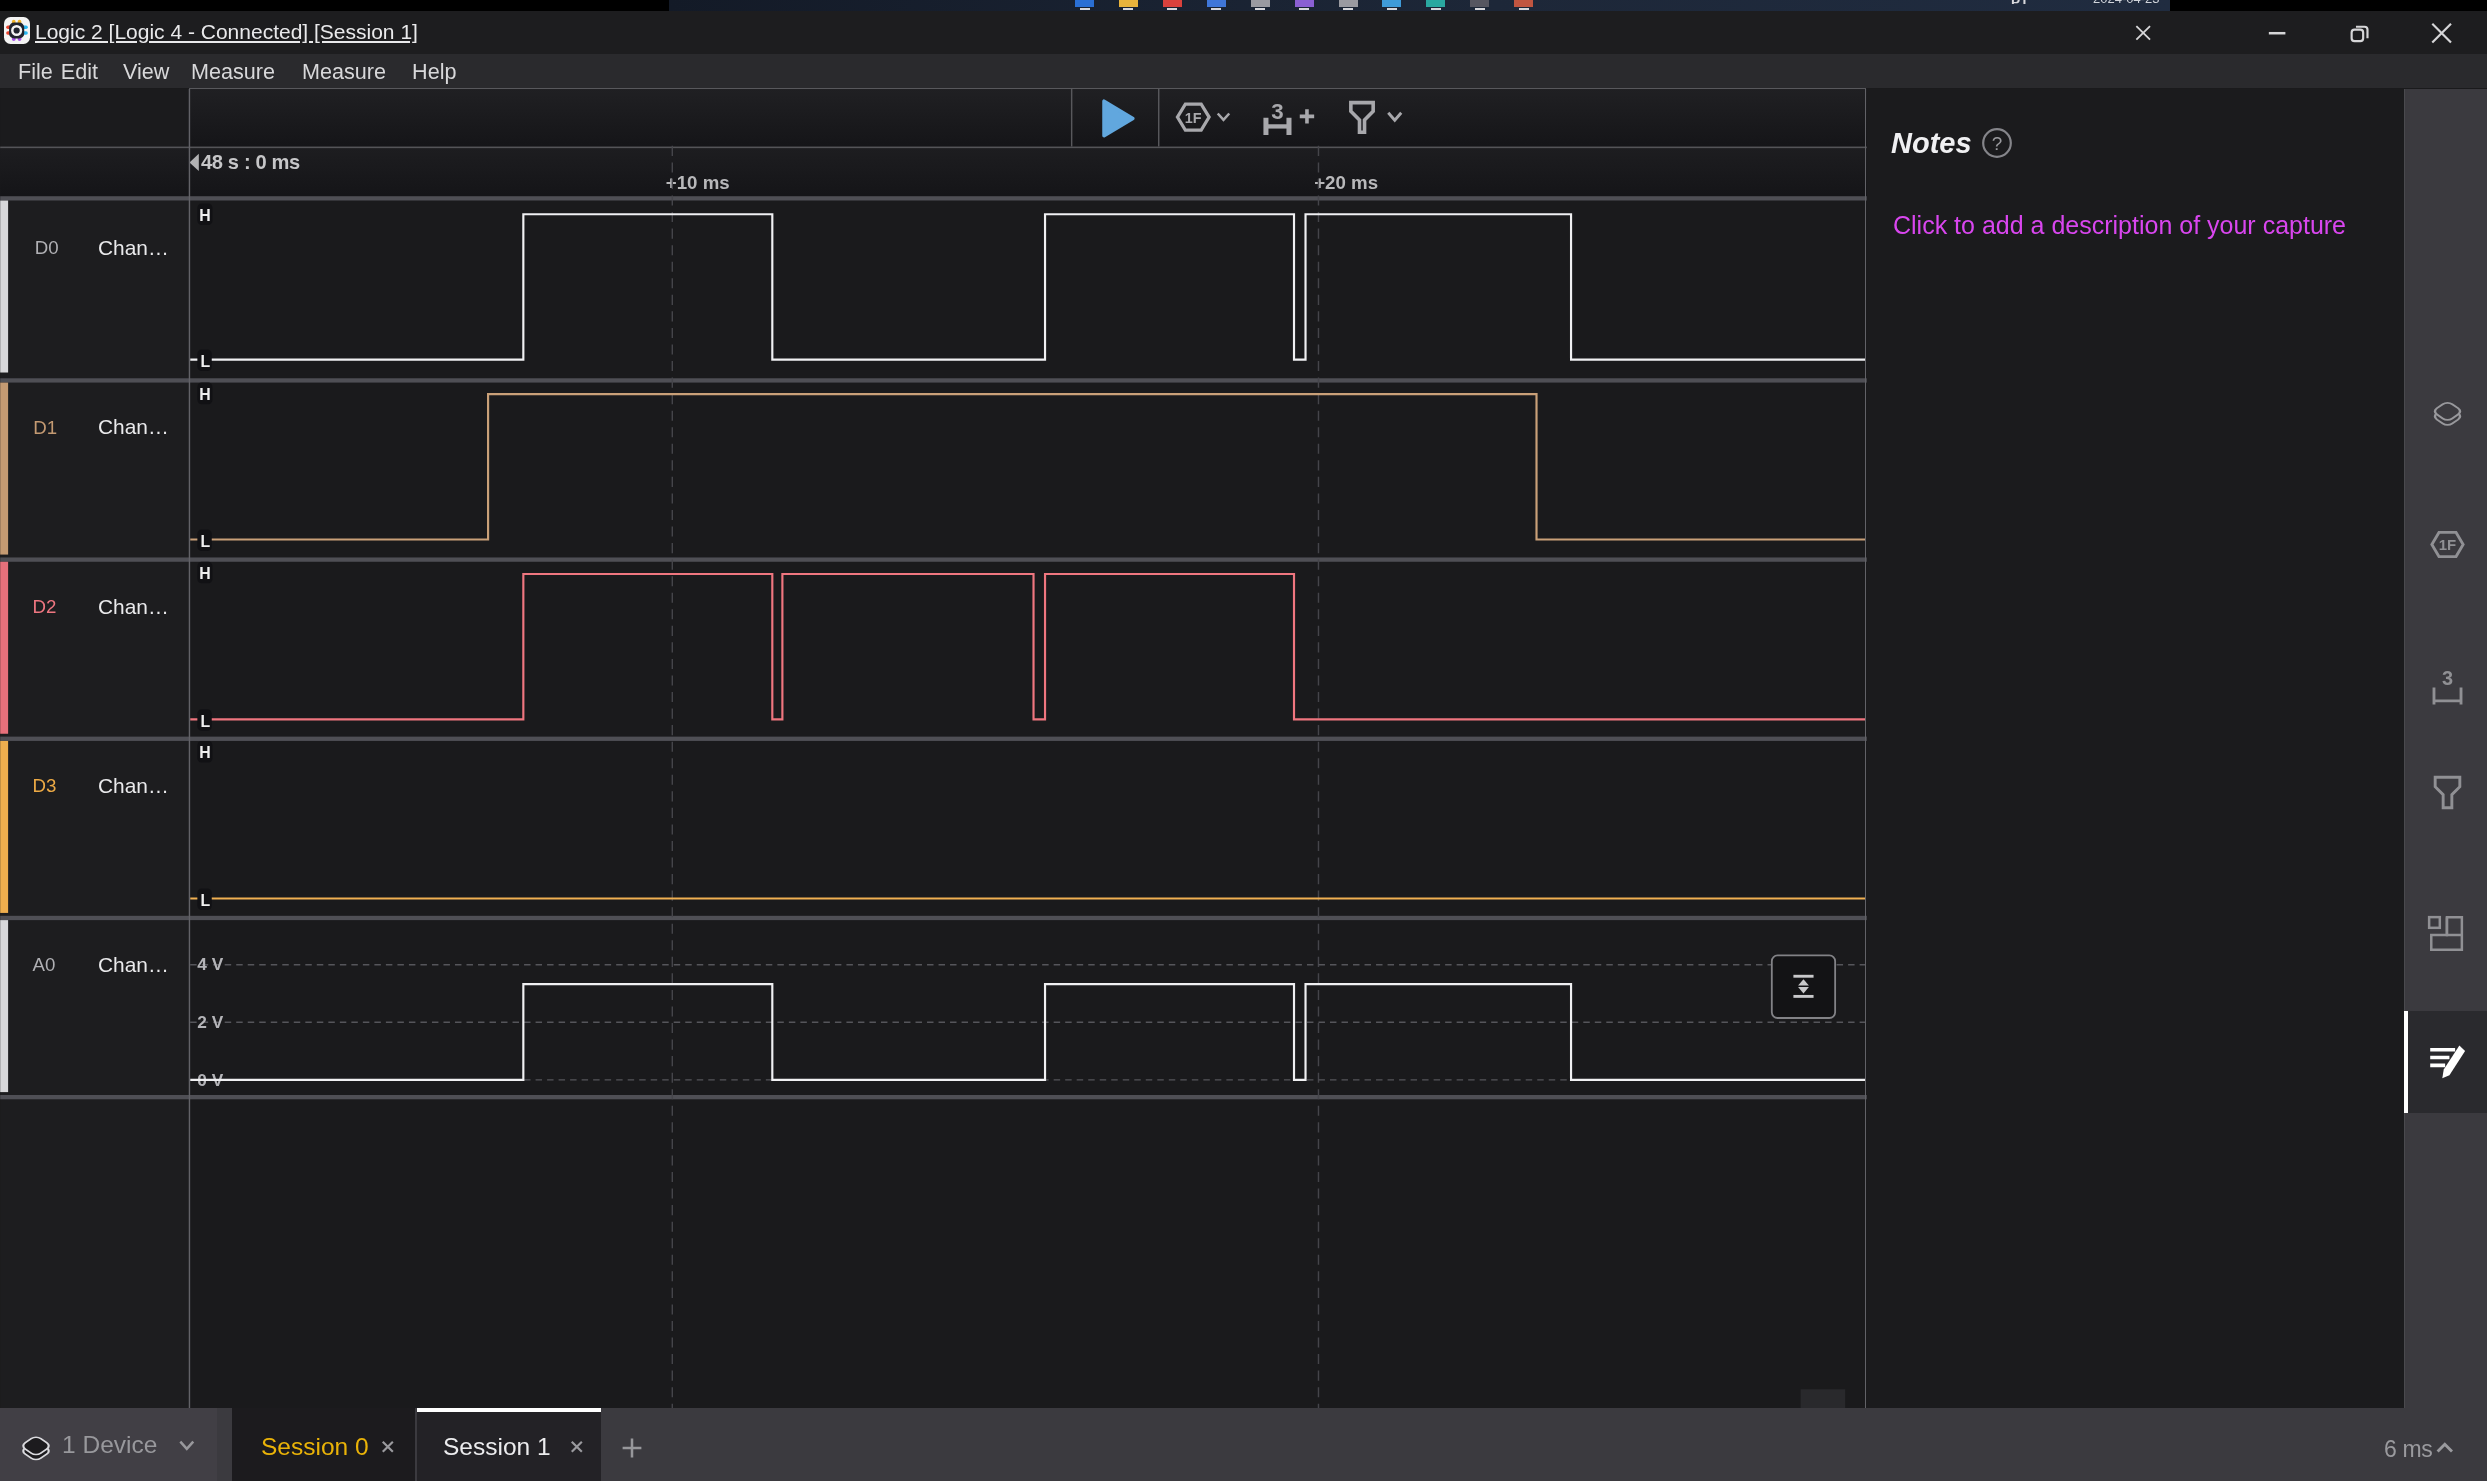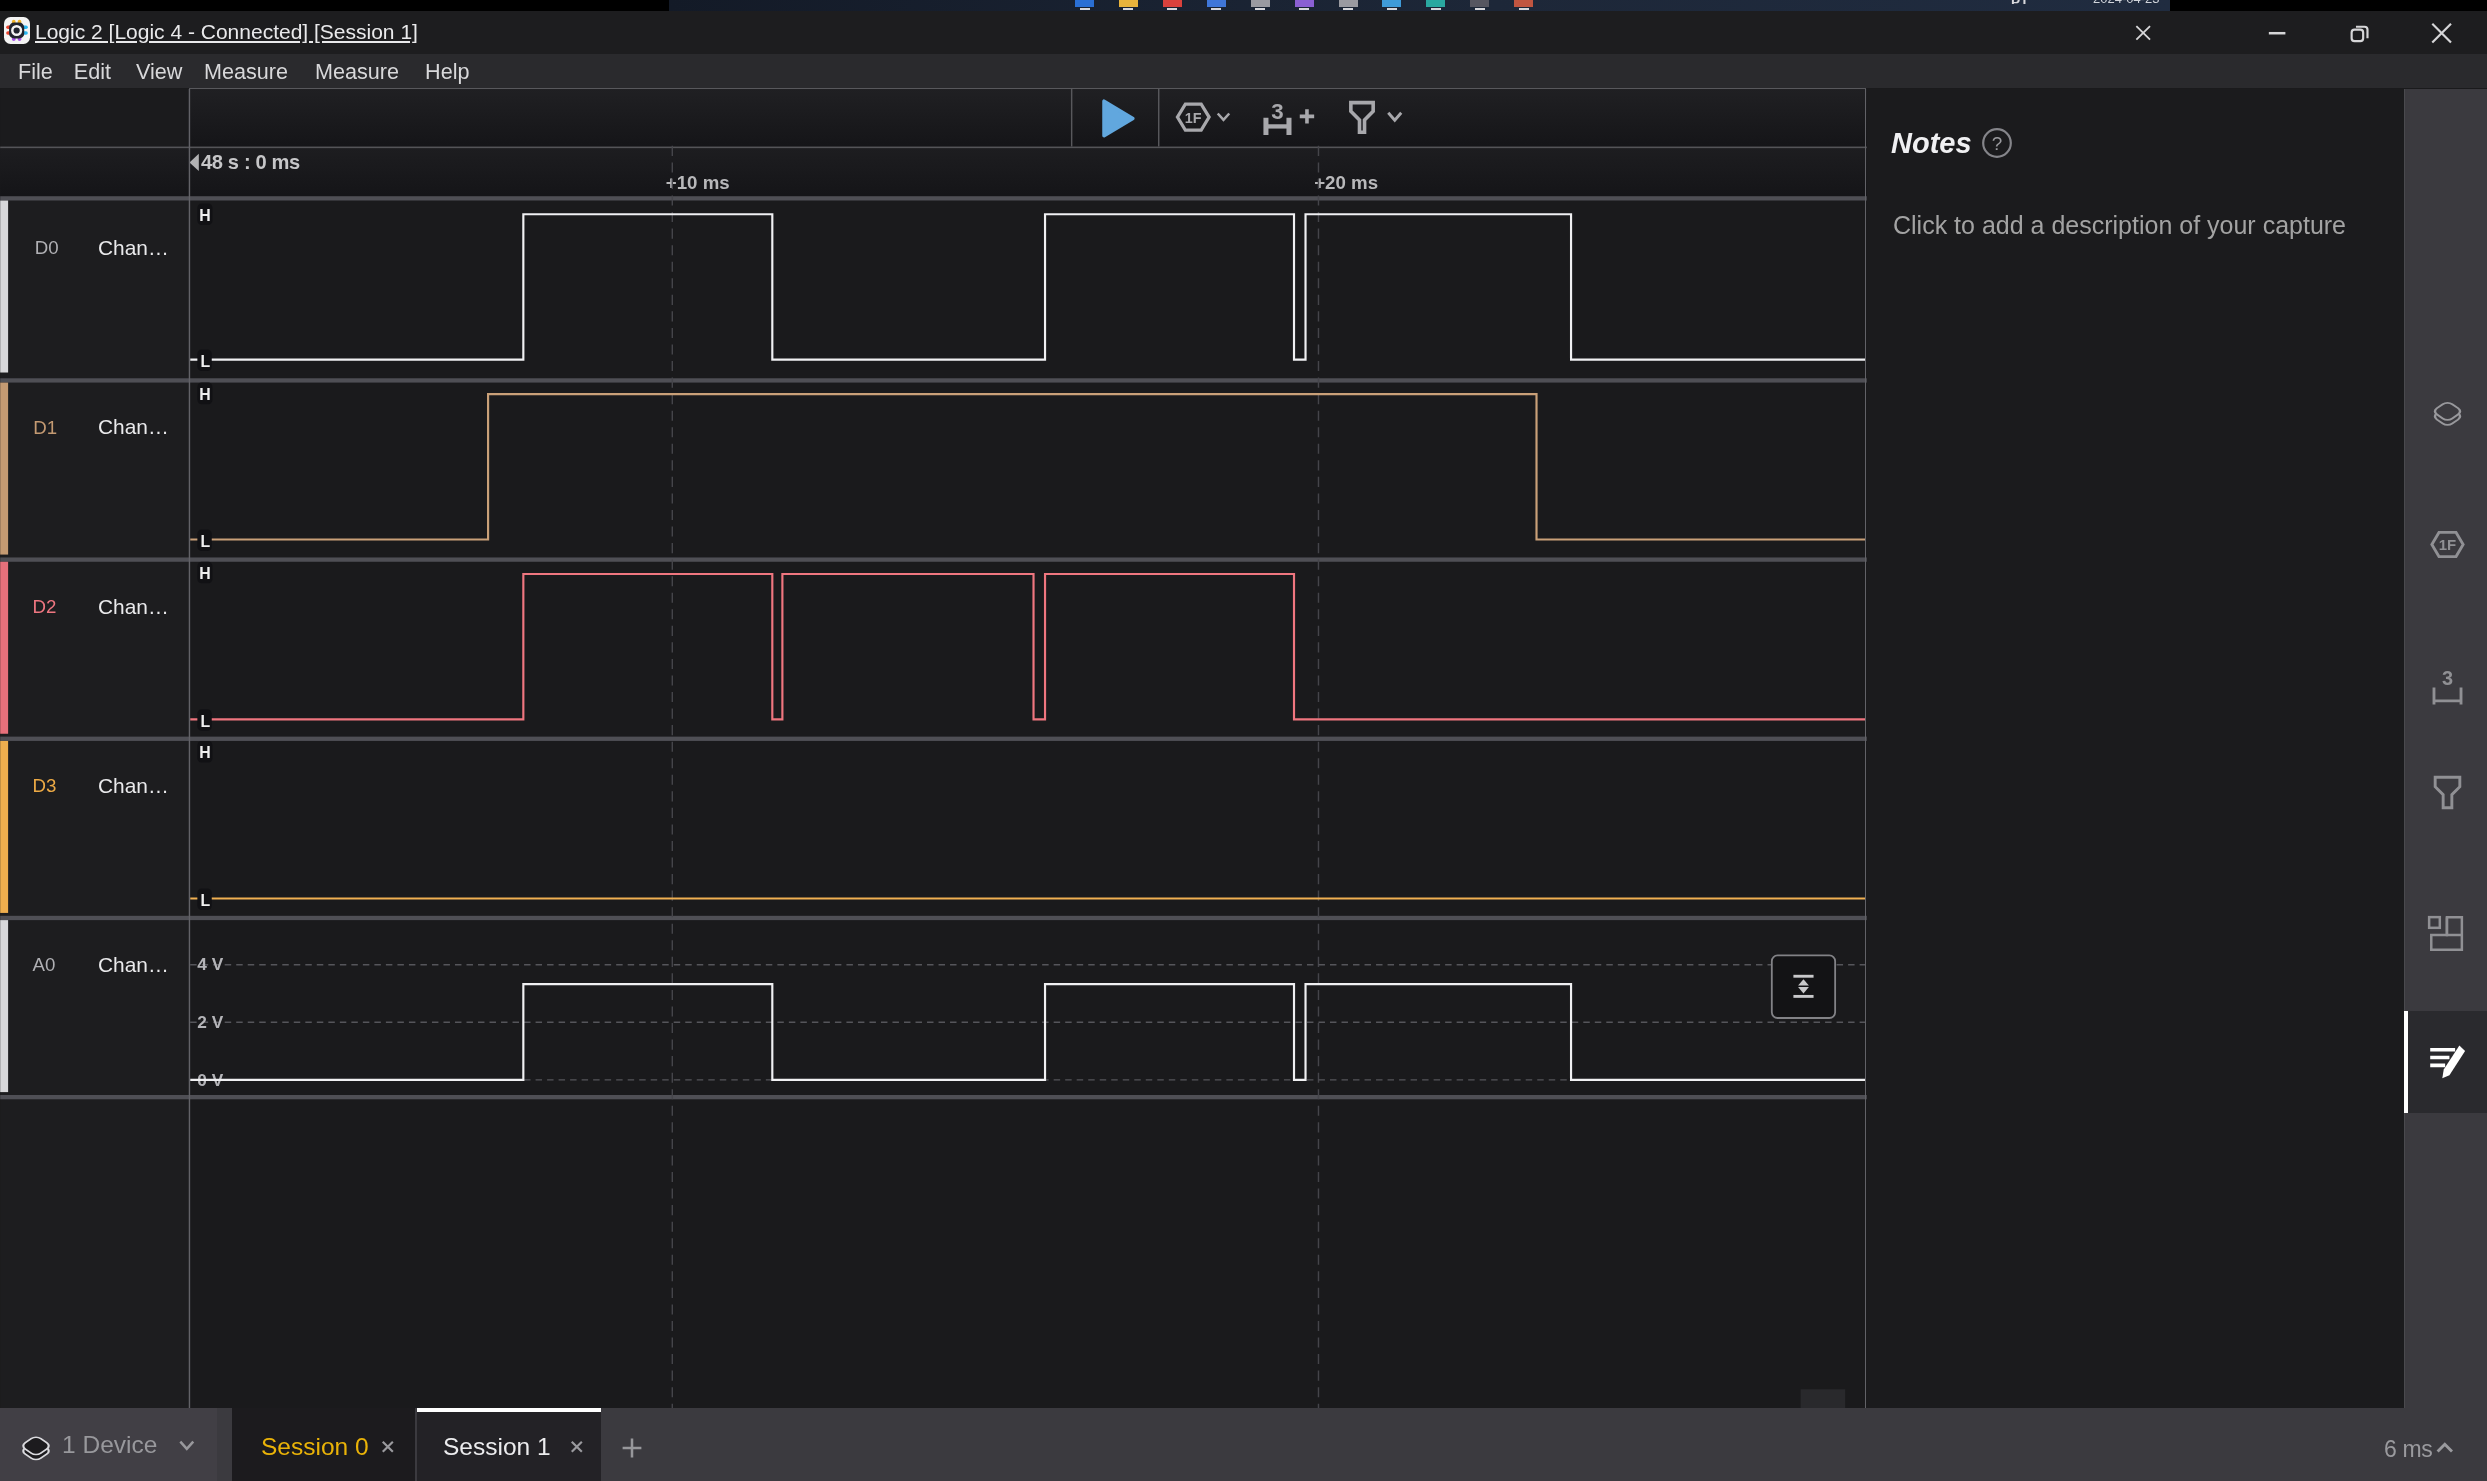--- a/index.html
+++ b/index.html
@@ -61,21 +61,21 @@
     <path d="M13 11 L32 30 M32 11 L13 30" stroke-width="2.5"></path>
     <path d="M197 21 H220" stroke-width="3.5"></path>
     <path d="M318 12 h12 a4 4 0 0 1 4 4 v12"></path>
     <rect x="312" y="16" width="16" height="16" rx="4"></rect>
     <path d="M424 8 L450 34 M450 8 L424 34"></path>
   </g>
 </svg>
 
 <div class="abs" style="left:0;top:54px;width:2487px;height:34px;background:#2a2a2d;"></div>
 <div class="abs" style="left:189px;top:88px;width:1677px;height:1.4px;background:#58585c;"></div>
-<div class="abs" style="left:18px;top:60px;height:23px;line-height:23px;color:#d8d8da;font-size:21.6px;">File<span style="margin-left:21px">Edit</span><span style="margin-left:25px">View</span><span style="margin-left:21.6px">Measure</span><span style="margin-left:27px">Measure</span><span style="margin-left:26px">Help</span></div>
+<div class="abs" style="left:18px;top:60px;height:23px;line-height:23px;color:#d8d8da;font-size:21.6px;">File<span style="margin-left:8px">Edit</span><span style="margin-left:25px">View</span><span style="margin-left:21.6px">Measure</span><span style="margin-left:27px">Measure</span><span style="margin-left:26px">Help</span></div>
 
 <svg id="main" class="abs" style="left:0;top:89px;" width="1867" height="1319" viewBox="0 124 2594 1833">
 
   <defs>
       <linearGradient id="tb" x1="0" y1="0" x2="0" y2="1">
     <stop offset="0" stop-color="#202023"></stop>
         <stop offset="1" stop-color="#151518"></stop>
   </linearGradient>
     </defs>
   <rect x="0" y="124" width="264" height="81" fill="#1b1b1d"></rect>
@@ -204,21 +204,21 @@
 </svg>
 
 <div class="abs" style="left:1865px;top:89px;width:1.4px;height:1319px;background:#626267;"></div>
 
 <div class="abs" style="left:1867px;top:89px;width:538px;height:1319px;background:#1b1b1d;"></div>
 <div class="abs" style="left:1891px;top:127px;height:32px;line-height:32px;color:#f0f0f2;font-size:29px;font-weight:700;font-style:italic;">Notes</div>
 <svg class="abs" style="left:1981px;top:127px;" width="32" height="32" viewBox="0 0 44 44">
   <circle cx="22" cy="22" r="19" fill="none" stroke="#85858a" stroke-width="3"></circle>
   <text x="22" y="31" font-size="26" fill="#9a9a9e" text-anchor="middle" font-family="Liberation Sans">?</text>
 </svg>
-<div class="abs" style="left:1893px;top:212px;height:27px;line-height:27px;color:#a3a3a3;font-size:25px;">Click to add a description of your capture</div>
+<div class="abs" style="left:1893px;top:212px;height:27px;line-height:27px;color:#d946ef;font-size:25px;">Click to add a description of your capture</div>
 
 <div class="abs" style="left:2404px;top:89px;width:83px;height:1319px;background:#3b3a3f;border-left:0.7px solid #4a4a4e;box-sizing:border-box;"></div>
 <div id="stripicons">
     <svg class="abs" style="left:2431px;top:396px;" width="33" height="35" viewBox="0 0 46 48">
       <g transform="translate(23,28) scale(1,0.68)">
         <rect x="-15" y="-15" width="30" height="30" rx="9" transform="rotate(45)" fill="#3b3a3f" stroke="#98989c" stroke-width="3.4"></rect>
       </g>
       <g transform="translate(23,21) scale(1,0.68)">
         <rect x="-15" y="-15" width="30" height="30" rx="9" transform="rotate(45)" fill="#3b3a3f" stroke="#98989c" stroke-width="3.4"></rect>
       </g>

